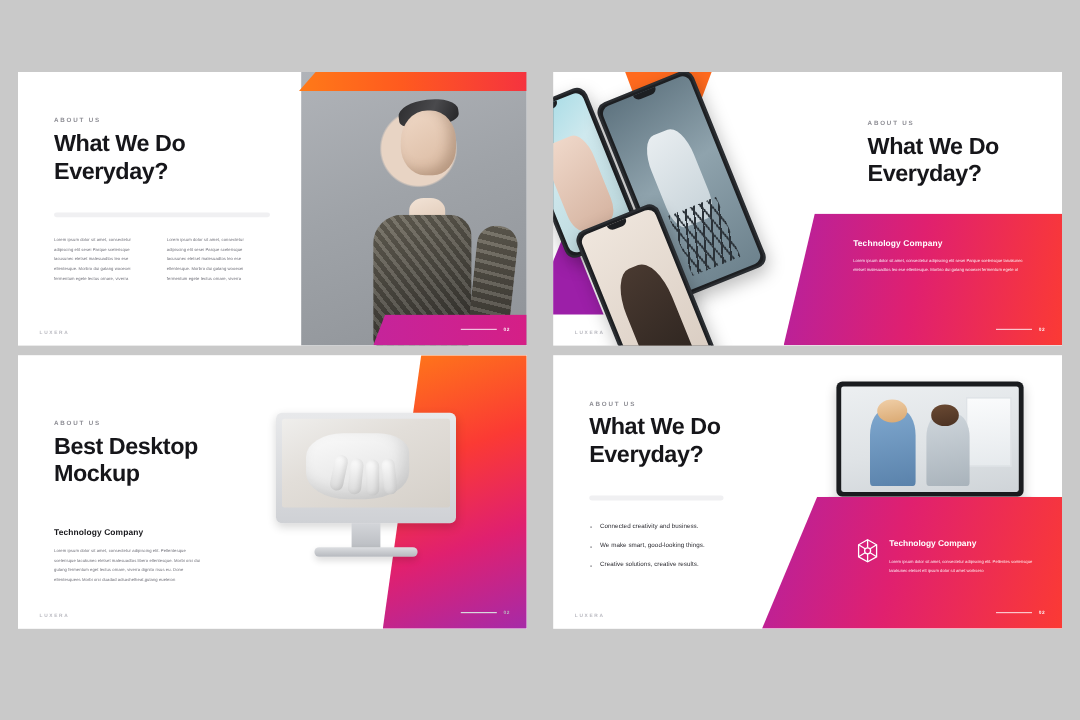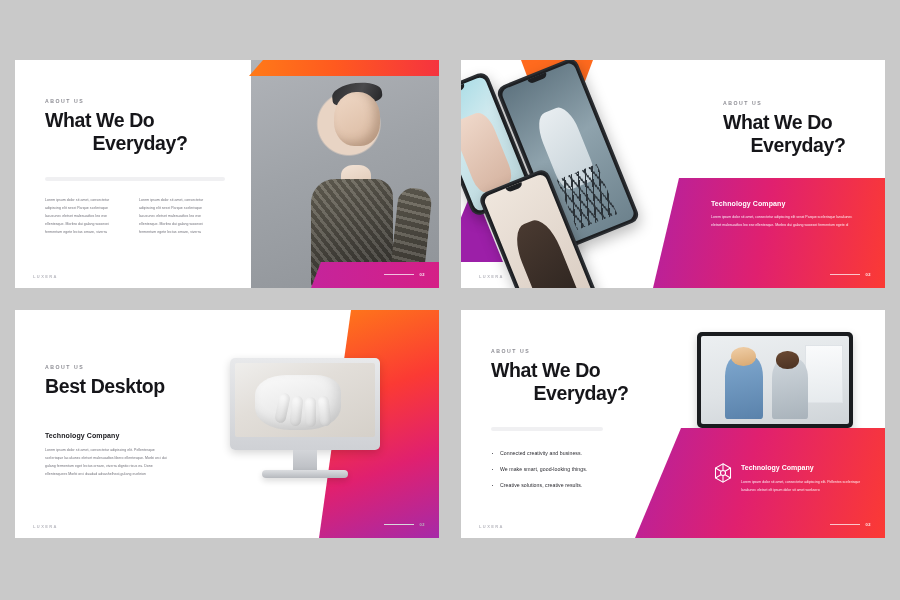--- a/index.html
+++ b/index.html
@@ -6,39 +6,39 @@
   html,body{
     width:900px; height:600px; overflow:hidden;
     background:#c9c9c9;
     font-family:"Liberation Sans", sans-serif;
   }
   .board{
     position:relative; width:900px; height:600px;
     display:grid;
     grid-template-columns:424px 424px;
     grid-template-rows:228px 228px;
-    gap:22px 22px;
+    gap:8px 22px;
     padding:60px 26px 60px 26px;
     align-content:start; justify-content:center;
   }
   .slide{
     position:relative; background:#fff; overflow:hidden;
     box-shadow:0 0 0 0 rgba(0,0,0,0);
   }
 
   
   .eyebrow{
     font-size:5.2px; letter-spacing:1.5px; color:#8d8d94;
     font-weight:600; text-transform:uppercase;
   }
   .headline{
     font-size:19.5px; line-height:1.18; color:#16161a;
     font-weight:700; letter-spacing:-.4px; margin-top:5px;
   }
-  .headline .l2{display:block;text-align:center;}
+  .headline .l2{display:block;}
   .rule{
     height:4px; background:#f0f0f2; border-radius:2px;
   }
   .subhead{
     font-size:7px; font-weight:700; color:#18181c; letter-spacing:.1px;
   }
   .body-copy{
     font-size:3.5px; line-height:2.25; color:#6f6f78; letter-spacing:.05px;
   }
   .footer{
@@ -387,20 +387,21 @@
         </div>
       </div>
       <div class="mon-neck"></div>
       <div class="mon-base"></div>
     </div>
 
     <div style="position:absolute;left:30px;top:54px;width:180px;">
       <div class="eyebrow">ABOUT US</div>
       <div class="headline">
         <span>Best Desktop</span>
+        <span class="l2">Mockup</span>
       </div>
       <div class="subhead" style="margin-top:34px;">Technology Company</div>
       <p class="body-copy" style="margin-top:8px;width:128px;">Lorem ipsum dolor sit amet, consectetur adipiscing elit. Pellentesque scelerisque lacukunec eletset malesuadtos libero ellentesque. Morbi orci dui gulang fermentum eget lectus ornare, viverra dignito risus eu. Done ellentesquees Morbi orci duadad adsashelheat,gulang eueleion</p>
     </div>
 
     <div class="footer">
       <div class="brand">LUXERA</div>
       <div class="pager">
         <span class="dash"></span>
         <span class="num">02</span>

